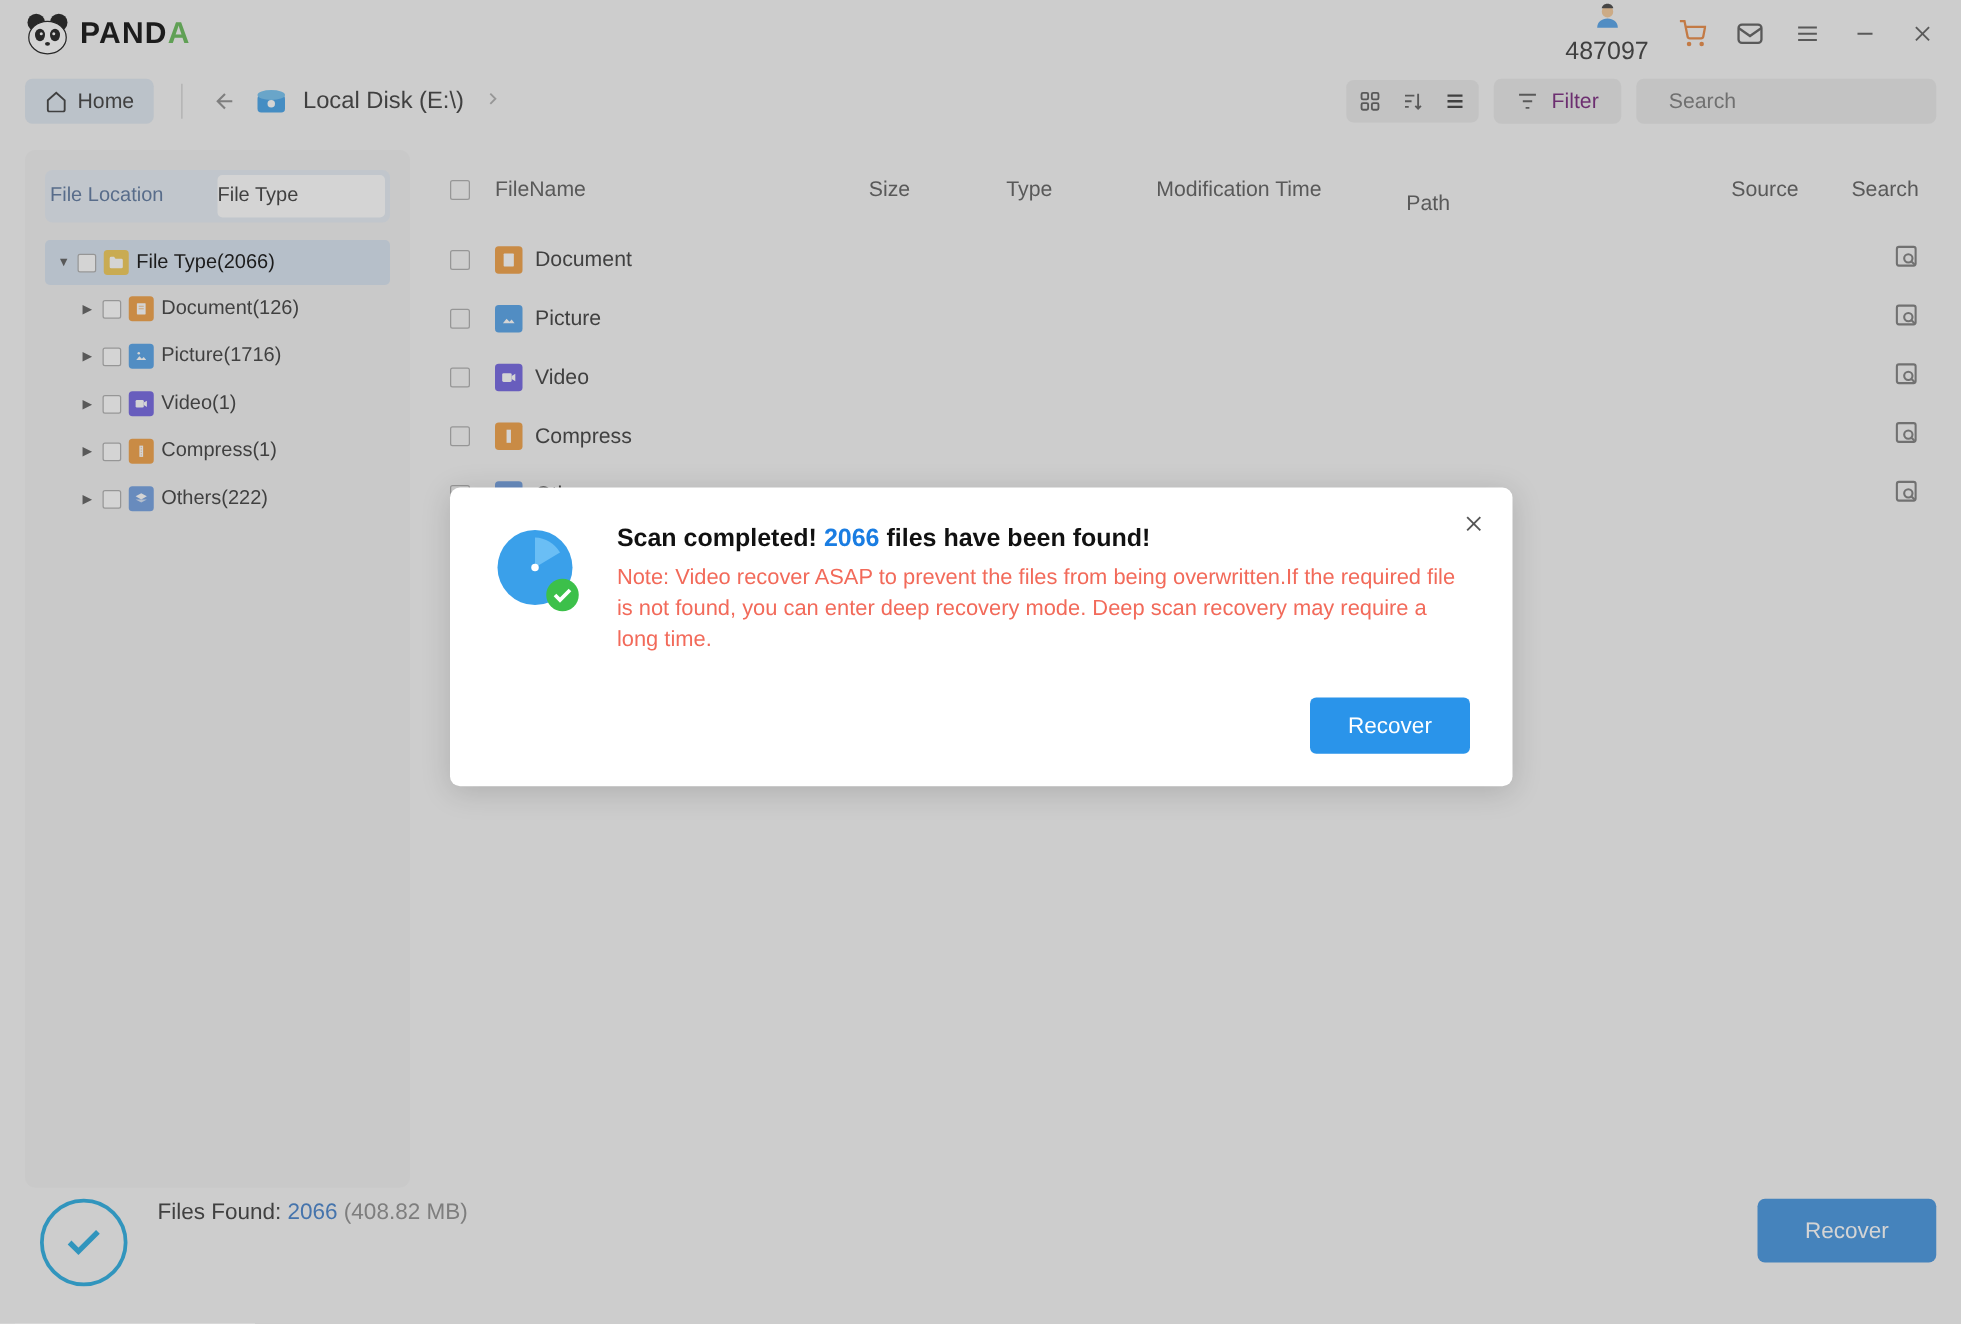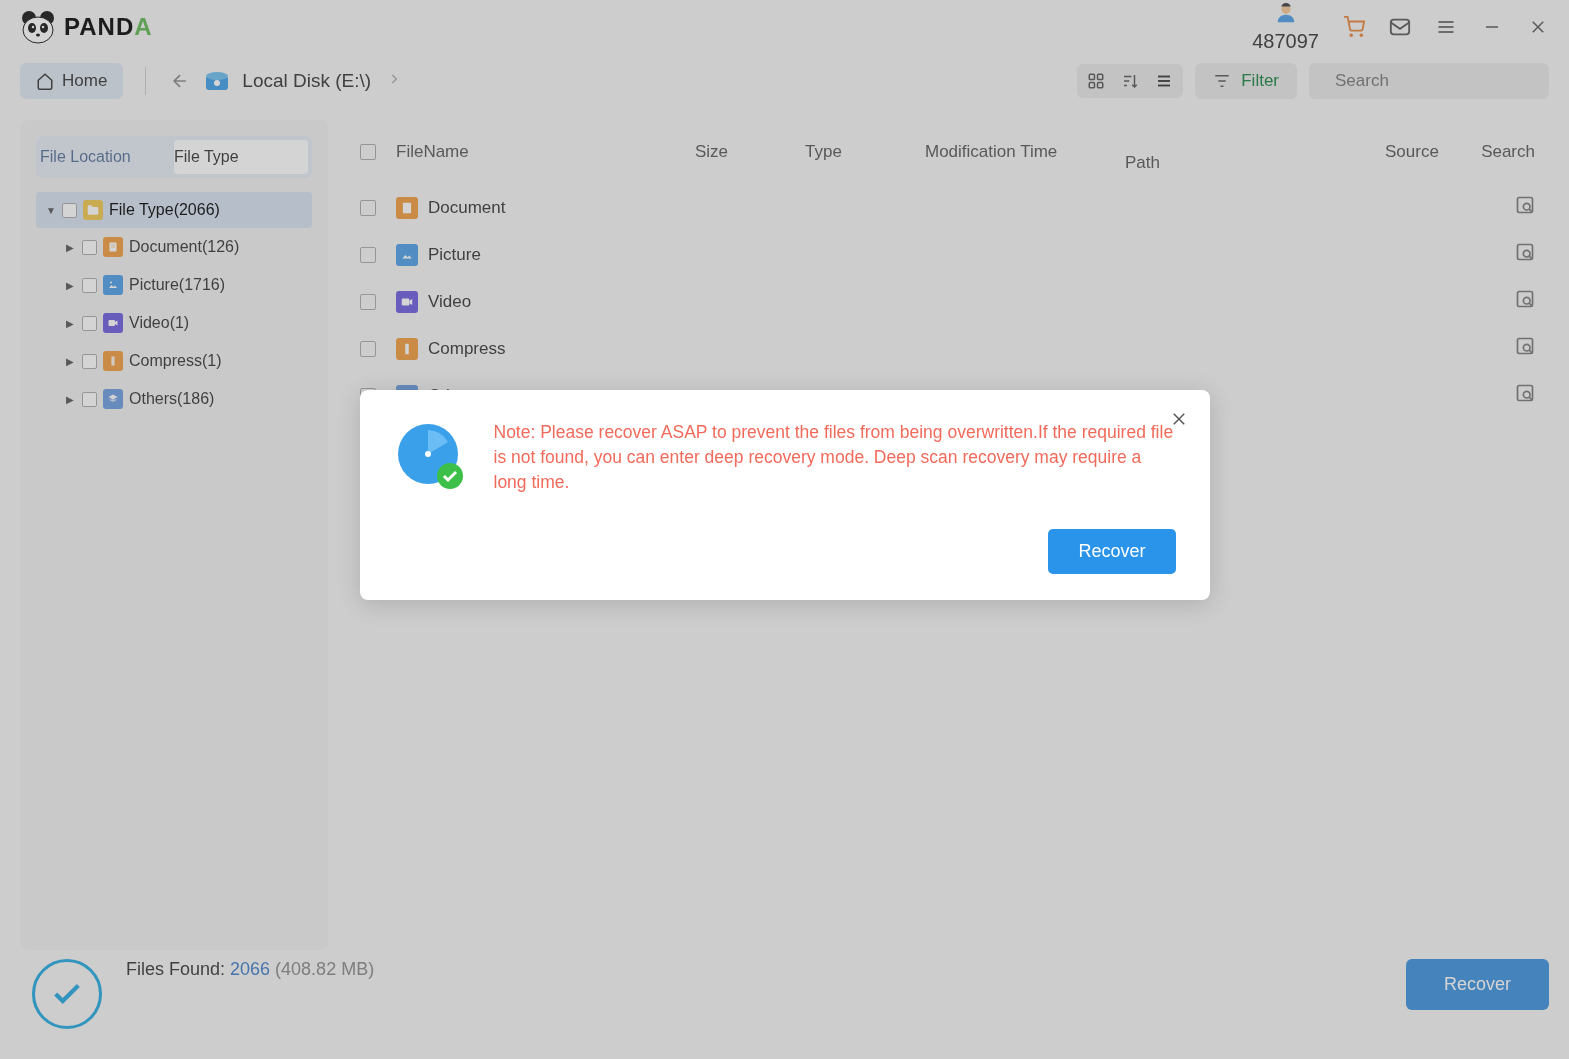--- a/index.html
+++ b/index.html
@@ -22,21 +22,21 @@
 .home-btn { background: #dde6f0; border-radius: 6px; padding: 8px 16px; display: flex; align-items: center; gap: 8px; font-size: 17px; color: #333; cursor: pointer; }
 .divider-v { width: 1px; height: 28px; background: #ccc; margin: 0 10px; }
 .back-arrow { width: 24px; height: 24px; color: #888; cursor: pointer; display: flex; align-items: center; justify-content: center; }
 .disk-icon { width: 26px; height: 26px; }
 .breadcrumb-text { font-size: 19px; color: #333; }
 .chevron-right { color: #aaa; margin-left: 4px; }
 .toolbar-spacer { flex: 1; }
 .view-group { background: #e8e8e8; border-radius: 6px; padding: 6px 8px; display: flex; gap: 12px; align-items: center; }
 .view-btn { width: 22px; height: 22px; color: #555; cursor: pointer; display:flex; align-items:center; justify-content:center; }
 .view-btn.active { color: #333; }
-.filter-btn { background: #e8e8e8; border-radius: 6px; padding: 8px 18px; display: flex; align-items: center; gap: 10px; font-size: 17px; color: #15803d; cursor: pointer; }
+.filter-btn { background: #e8e8e8; border-radius: 6px; padding: 8px 18px; display: flex; align-items: center; gap: 10px; font-size: 17px; color: #701a75; cursor: pointer; }
 .search-box { background: #e8e8e8; border-radius: 6px; padding: 8px 14px; display: flex; align-items: center; gap: 12px; width: 240px; }
 .search-input { border: none; background: transparent; outline: none; font-size: 17px; color: #666; flex: 1; }
 
 
 .main { display: flex; height: 842px; padding: 12px 20px 0 20px; gap: 18px; }
 
 
 .sidebar { width: 308px; background: #f0f0f0; border-radius: 8px; padding: 16px; }
 .tab-row { display: flex; background: #e5ecf4; border-radius: 6px; padding: 4px; margin-bottom: 14px; }
 .tab { flex: 1; padding: 8px 0; font-size: 16px; color: #547099; cursor: pointer; border-radius: 4px; }
@@ -278,21 +278,21 @@
     </div>
     <div class="tree-item">
       <span class="tree-caret">▶</span>
       <span class="tree-check"></span>
       <span class="tree-ico oth-ico">
           <svg width="12" height="12" viewBox="0 0 24 24" fill="#fff">
             <path d="M12 3l9 5-9 5-9-5z"></path>
             <path d="M3 13l9 5 9-5" opacity="0.7"></path>
           </svg>
         </span>
-      <span><span>Others</span><span>(186)</span></span>
+      <span><span>Others</span><span>(222)</span></span>
     </div>
   </div>
 
   <div class="content">
     <div class="col-headers">
       <div class="col-check">
           <div class="hdr-check"></div>
         </div>
       <div class="col-name">FileName</div>
       <div class="col-size">Size</div>
@@ -447,20 +447,21 @@
       <div class="modal-icon">
         <svg width="72" height="72" viewBox="0 0 72 72">
           <circle cx="34" cy="34" r="30" fill="#3aa0ea"></circle>
           <path d="M34 34 L34 10 A24 24 0 0 1 54 22 Z" fill="#6abef5"></path>
           <circle cx="34" cy="34" r="3" fill="#fff"></circle>
           <circle cx="56" cy="56" r="13" fill="#3cc04a"></circle>
           <path d="M50 56l4 4 8-8" stroke="#fff" stroke-width="3" fill="none"></path>
         </svg>
       </div>
       <div class="modal-text">
-        <div class="modal-note">Note: Please recover ASAP to prevent the files from being overwritten.If the required file is not found, you can enter deep recovery mode. Deep scan recovery may require a long time.</div>
+        <h2><span>Scan completed! </span><span class="count">2066</span><span> files have been found!</span></h2>
+        <div class="modal-note">Note: Video recover ASAP to prevent the files from being overwritten.If the required file is not found, you can enter deep recovery mode. Deep scan recovery may require a long time.</div>
       </div>
     </div>
     <div class="modal-actions">
       <button class="modal-recover">Recover</button>
     </div>
   </div>
 </div>
 
 </body></html>

